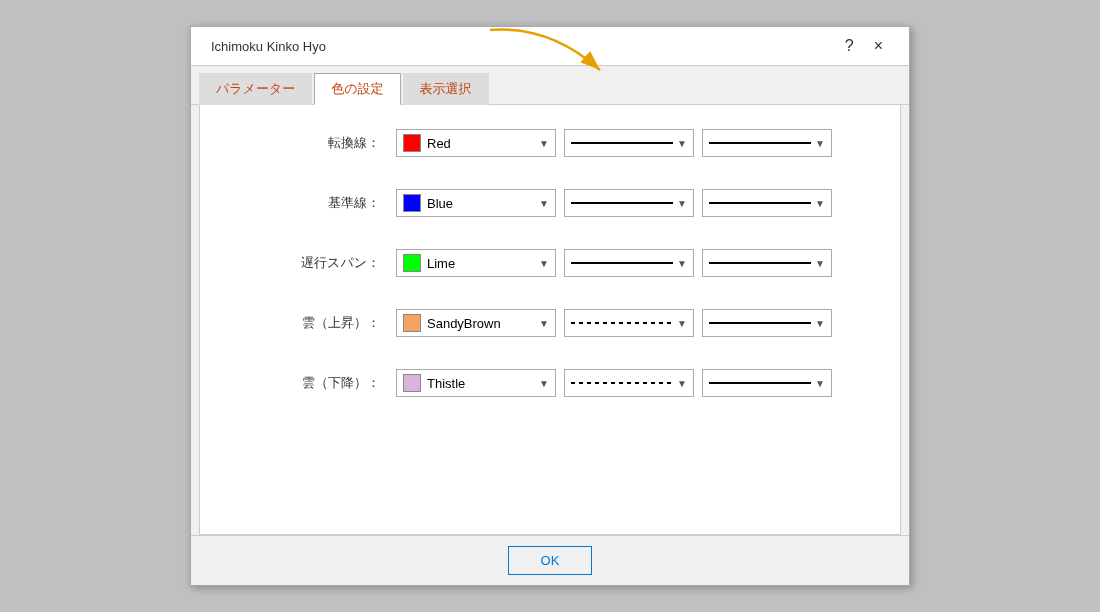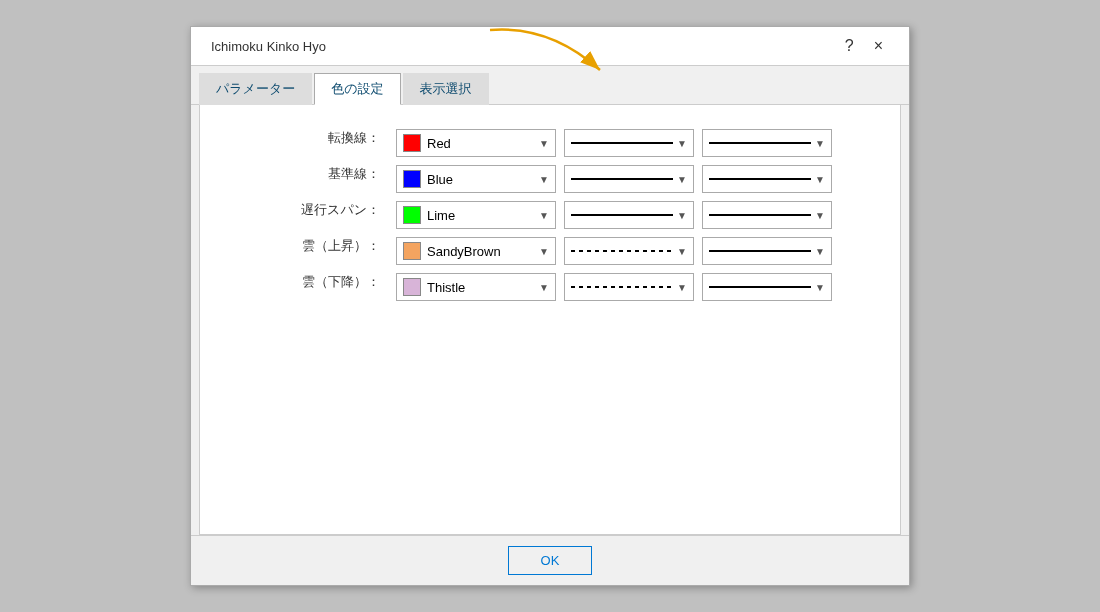--- a/index.html
+++ b/index.html
@@ -55,21 +55,21 @@
       padding: 0 8px;
       padding-top: 6px;
     }
     .tab {
       padding: 6px 16px;
       cursor: pointer;
       border: 1px solid transparent;
       border-bottom: none;
       margin-right: 2px;
       background: #ddd;
-      color: #0c4a6e;
+      color: #c2410c;
       font-size: 13px;
       position: relative;
       top: 1px;
     }
     .tab.active {
       background: #ffffff;
       border-color: #aaa #aaa #fff #aaa;
       border-bottom: 1px solid #fff;
       z-index: 1;
       font-family: Liberation Serif, serif;
@@ -77,22 +77,22 @@
     .content {
       background: #ffffff;
       flex: 1;
       padding: 24px 40px;
       border: 1px solid #ccc;
       border-top: none;
       margin: 0 8px;
     }
     .row {
       display: flex;
-      align-items: flex-start;
-      margin-bottom: 8px;
+      align-items: center;
+      margin-bottom: 32px;
     }
     .row-label {
       width: 140px;
       text-align: right;
       margin-right: 16px;
       color: #333;
       font-size: 13px;
     }
     .color-swatch {
       display: inline-block;

